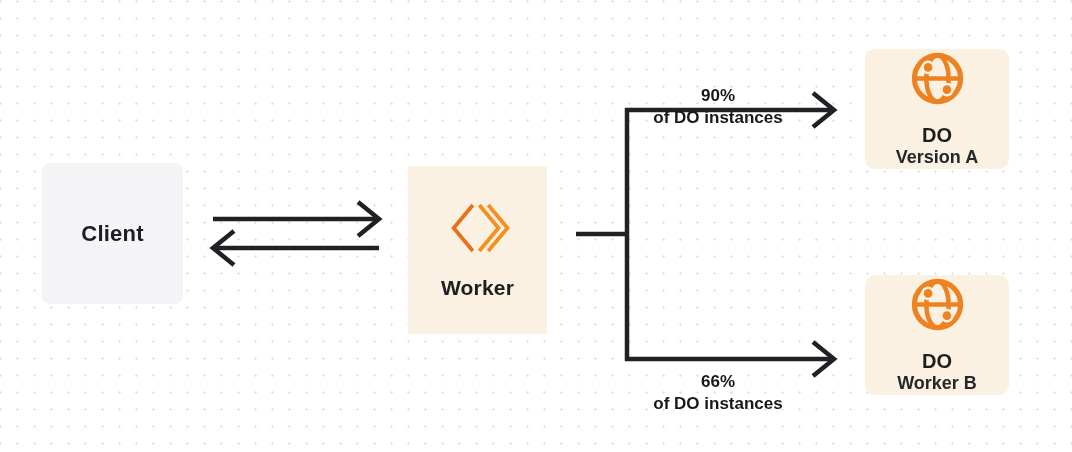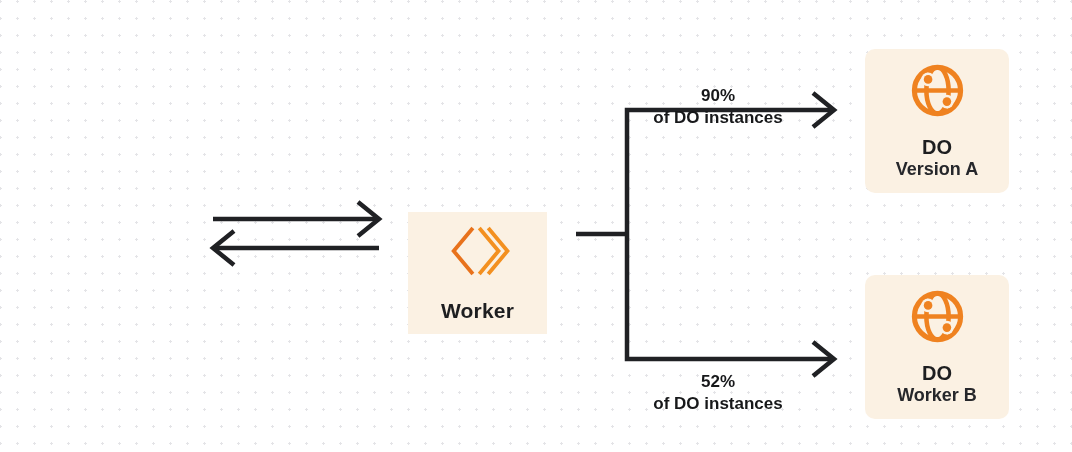--- a/index.html
+++ b/index.html
@@ -37,32 +37,31 @@
     left: 42px; top: 163px;
     width: 141px; height: 141px;
     background: #F4F4F6;
     border-radius: 8px;
   }
   .node-client .node-label {
     font-size: 22px; font-weight: 700; color: #1D1E20; letter-spacing: 0.2px;
   }
   .node-worker {
     left: 408px; top: 166px;
-    width: 139px; height: 122px;
+    width: 139px; height: 168px;
     background: #FBF1E3;
     border-radius: 0;
     gap: 21px;
-    margin-top: 46px;
   }
   .node-worker .node-label {
     font-size: 21px; font-weight: 700; color: #1D1E20; letter-spacing: 0.2px;
   }
   .node-do {
     left: 865px;
-    width: 144px; height: 144px;
+    width: 144px; height: 120px;
     background: #FBF1E3;
     border-radius: 10px;
     gap: 17px;
   }
   .node-do-a { top: 49px; }
   .node-do-b { top: 275px; }
   .do-text { text-align: center; line-height: 22px; }
   .do-title { font-size: 20px; font-weight: 700; color: #1D1E20; }
   .do-subtitle { font-size: 18px; font-weight: 700; color: #26272B; }
   .branch-label {
@@ -88,37 +87,40 @@
     <path d="M213,219 L376,219" stroke="#202124"></path>
     <path d="M358,202 L379,219 L358,236" stroke-linecap="round" stroke="#202124"></path>
     <path d="M379,248 L216,248" stroke="#202124"></path>
     <path d="M234,231 L213,248 L234,265" stroke-linecap="round" stroke="#202124"></path>
     <path d="M576,234 L629,234" stroke="#202124"></path>
     <path d="M831,110 L627,110 L627,359 L831,359" stroke="#202124"></path>
     <path d="M813,93 L834,110 L813,127" stroke-linecap="round" stroke="#202124"></path>
     <path d="M813,342 L834,359 L813,376" stroke-linecap="round" stroke="#202124"></path>
   </svg>
 
+  <div class="node node-client">
+    <div class="node-label">Client</div>
+  </div>
 
   <div class="node node-worker">
     <svg class="icon-svg" width="64" height="54" viewBox="0 0 100 80" xmlns="http://www.w3.org/2000/svg">
       <polyline points="42,4 12,40 42,76" fill="none" stroke-width="6" stroke-linejoin="miter" stroke="#E8721C"></polyline>
       <polyline points="52,4 82,40 52,76" fill="none" stroke-width="6" stroke-linejoin="miter" stroke="#F39020"></polyline>
       <polyline points="66,4 96,40 66,76" fill="none" stroke-width="6" stroke-linejoin="miter" stroke="#F39020"></polyline>
     </svg>
     <div class="node-label">Worker</div>
   </div>
 
   <div class="branch-label branch-label-top">
     <span>90%</span>
     <span>of DO instances</span>
   </div>
 
   <div class="branch-label branch-label-bottom">
-    <span>52%</span>
+    <span>66%</span>
     <span>of DO instances</span>
   </div>
 
   <div class="node node-do node-do-a">
     <svg class="icon-svg" width="57" height="57" viewBox="0 0 100 100" xmlns="http://www.w3.org/2000/svg">
       <circle cx="50" cy="50" r="40.5" fill="none" stroke-width="9" stroke="#EF8220"></circle>
       <line x1="9" y1="50" x2="91" y2="50" stroke-width="8" stroke="#EF8220"></line>
       <ellipse cx="50" cy="50" rx="19.5" ry="40.5" fill="none" stroke-width="8" stroke="#EF8220"></ellipse>
       <circle cx="33.5" cy="30.5" r="12" fill="#FBF1E3"></circle>
       <circle cx="33.5" cy="30.5" r="7.5" fill="#EF8220"></circle>

